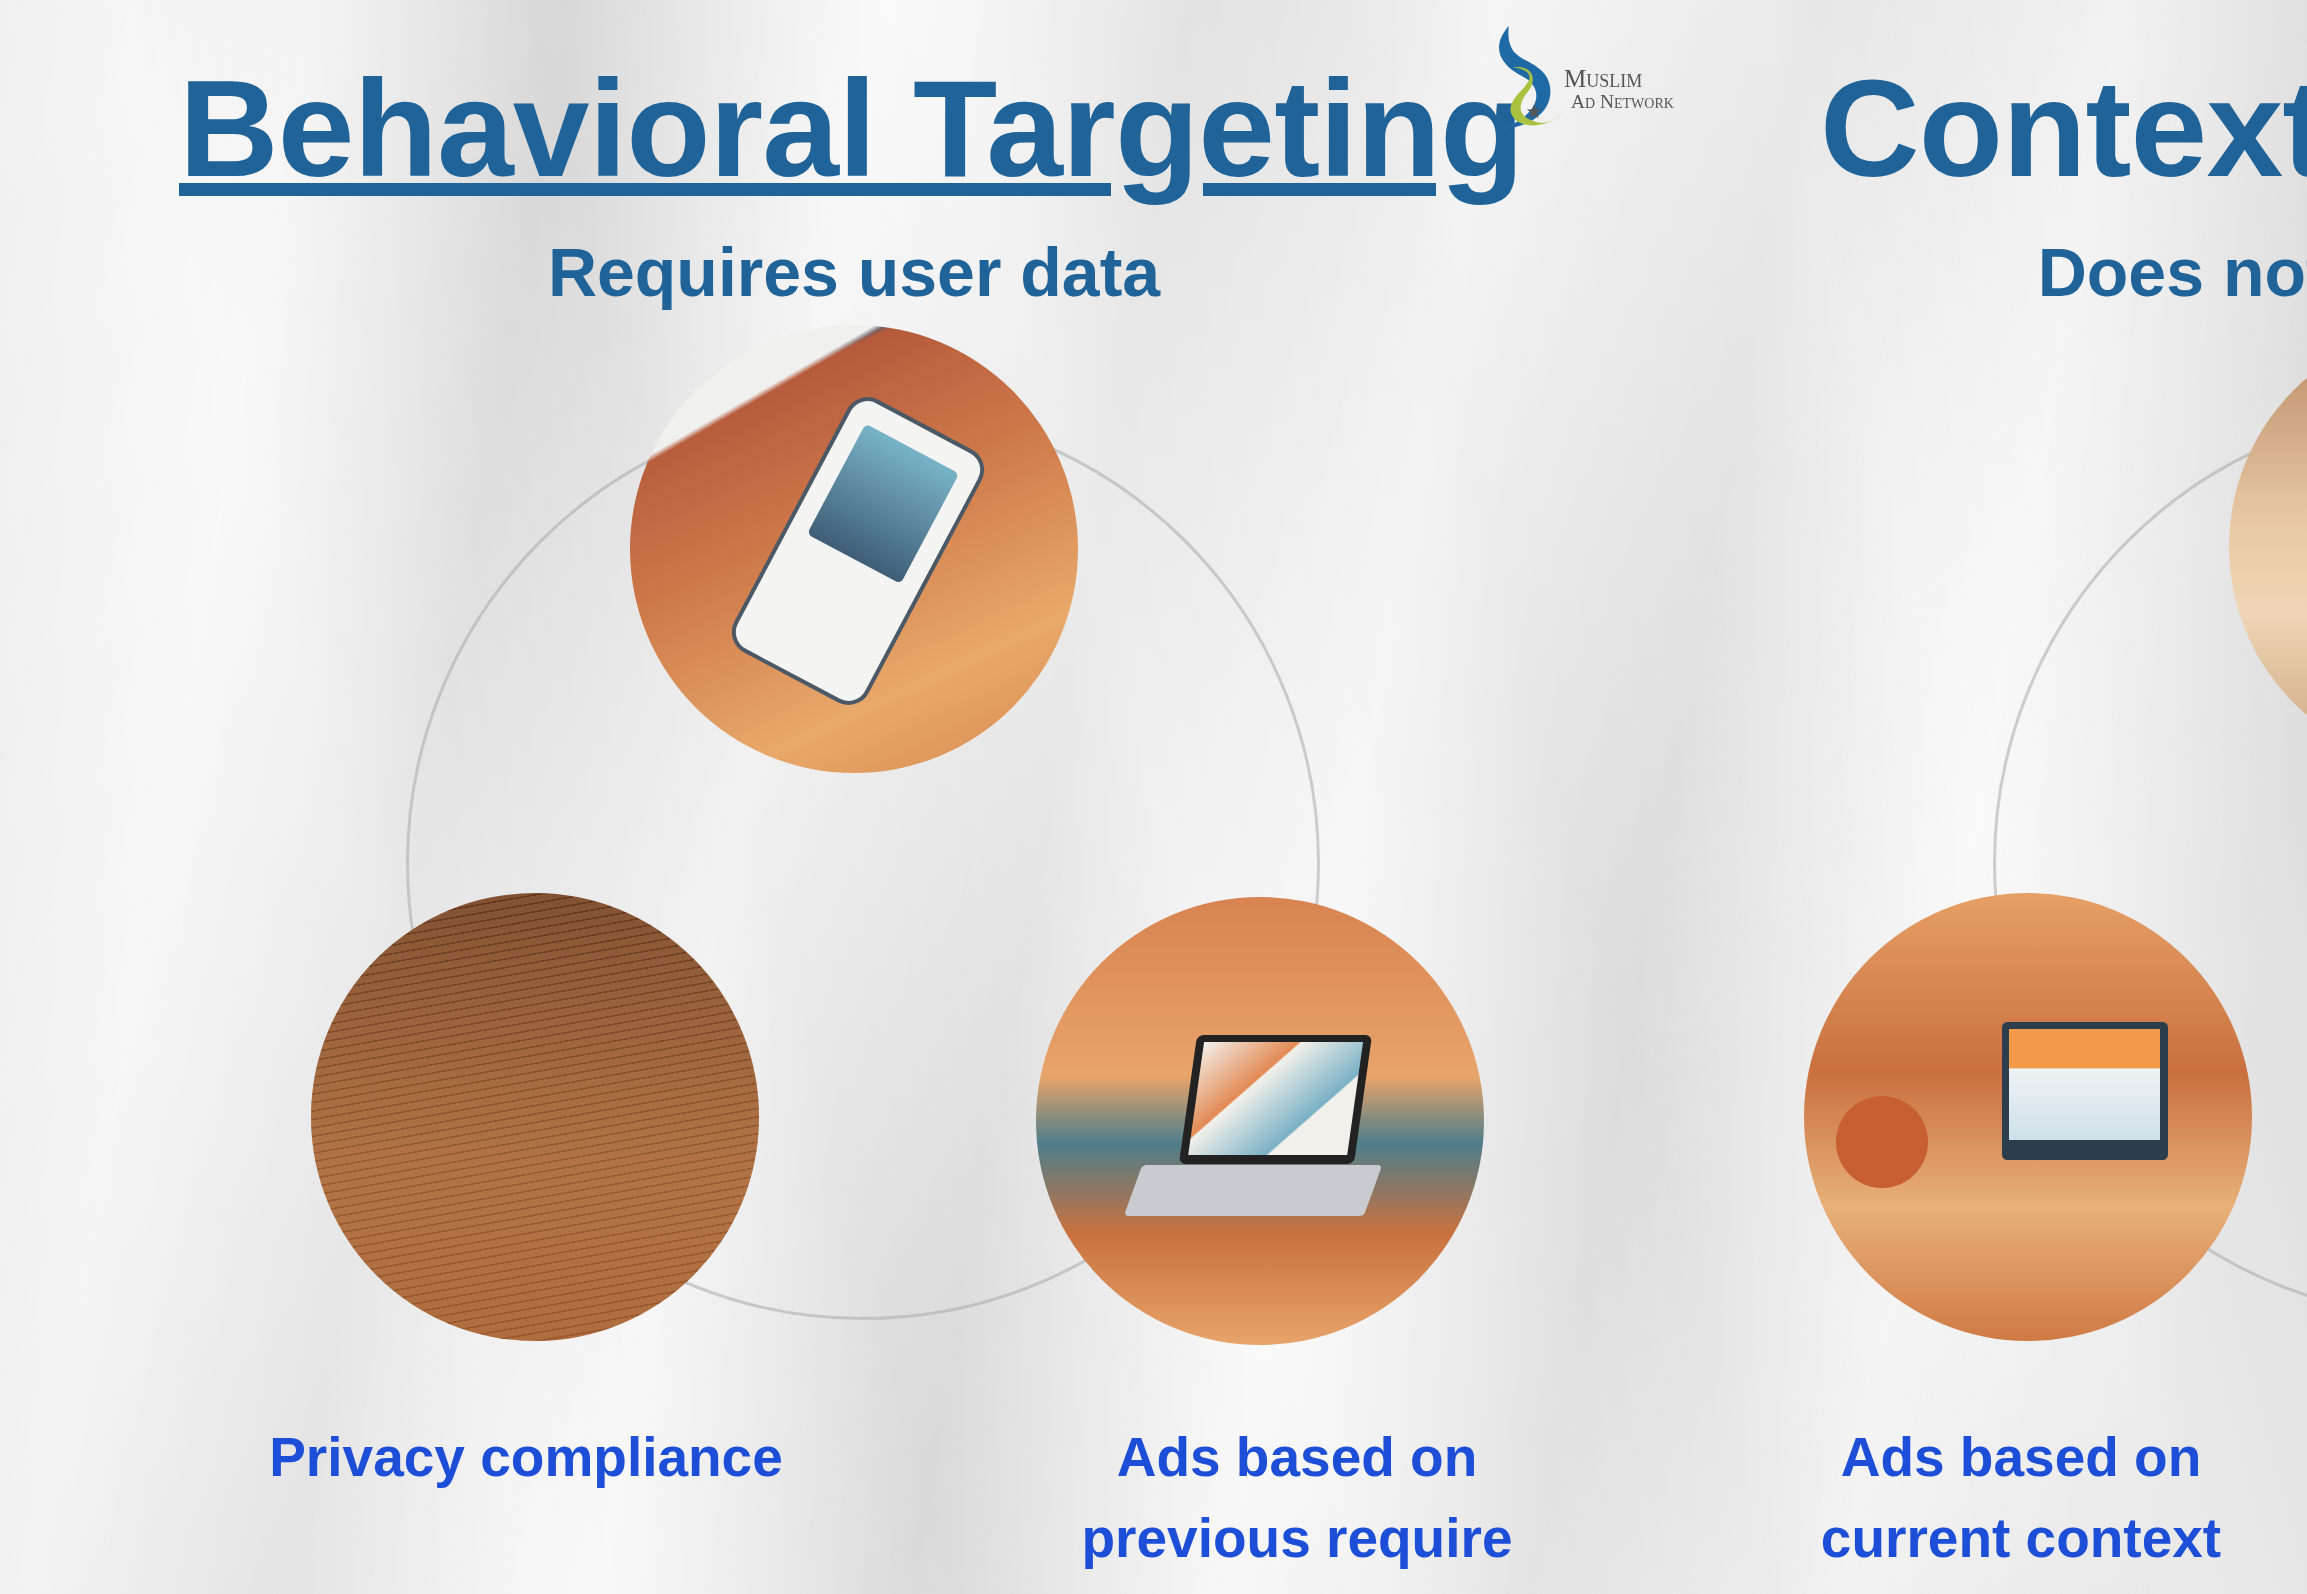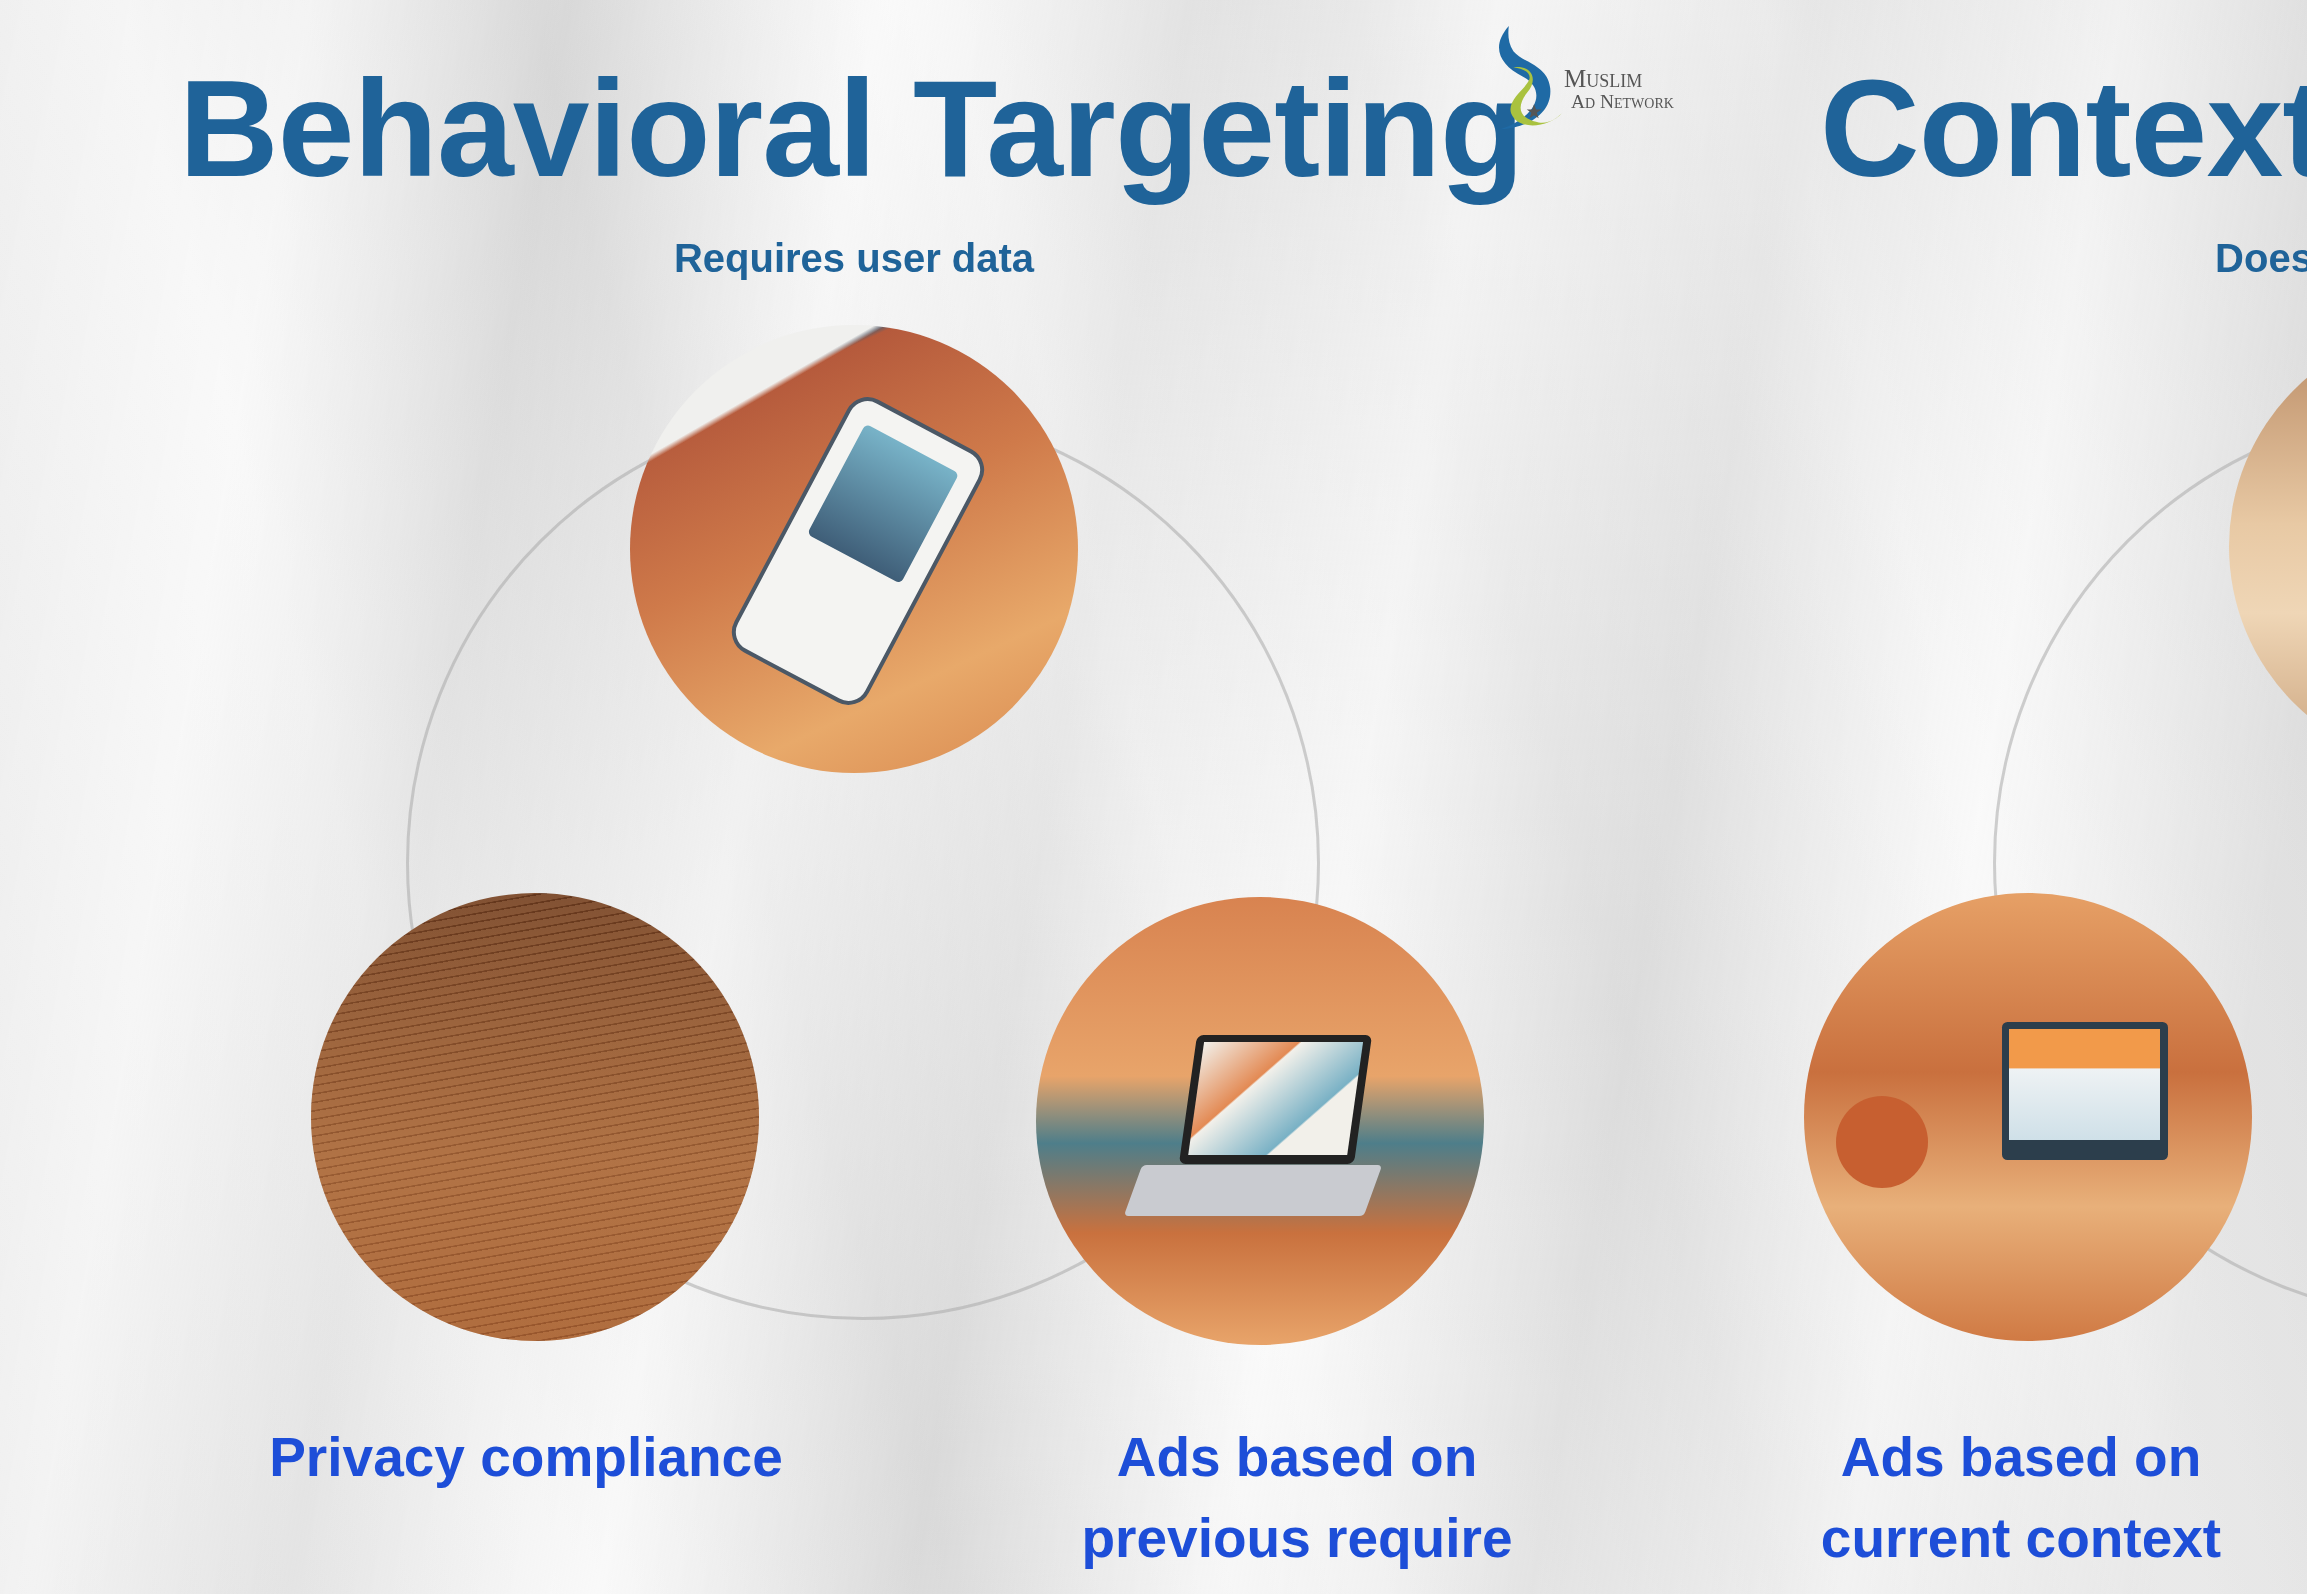--- a/index.html
+++ b/index.html
@@ -3,30 +3,30 @@
 <meta charset="utf-8">
 <style>
   html,body{margin:0;padding:0;}
   body{width:3189px;height:1595px;overflow:hidden;position:relative;
     font-family:"Liberation Sans", sans-serif;
     background:
       linear-gradient(100deg, rgba(255,255,255,0) 0%, rgba(255,255,255,.5) 12%, rgba(200,200,200,.25) 22%, rgba(255,255,255,.6) 34%, rgba(210,210,210,.3) 46%, rgba(255,255,255,.55) 58%, rgba(205,205,205,.3) 70%, rgba(255,255,255,.5) 82%, rgba(210,210,210,.3) 94%),
       linear-gradient(75deg, #e6e6e6 0%, #f3f3f3 20%, #dcdcdc 35%, #f5f5f5 50%, #e2e2e2 65%, #f4f4f4 80%, #dadada 100%);}
   .abs{position:absolute;}
   .title{color:#1f6399;font-weight:700;font-size:138px;line-height:1;white-space:nowrap;letter-spacing:-0.9px;}
-  .subtitle{color:#1f6399;font-weight:700;font-size:40px;line-height:1;white-space:nowrap;text-align:center;}
+  .subtitle{color:#1f6399;font-weight:700;font-size:68px;line-height:1;white-space:nowrap;text-align:center;}
   .label{color:#1d4ed8;font-weight:700;font-size:55px;line-height:81px;text-align:center;white-space:nowrap;}
   .ring{border:3.7px solid rgba(170,170,170,.55);border-radius:50%;box-sizing:border-box;}
   .pic{border-radius:50%;overflow:hidden;}
   .logo-text{font-family:"Liberation Serif", serif;color:#555;white-space:nowrap;}
 </style>
 </head>
 <body>
 
-<div class="abs title" style="left:179px;top:59px;">Behavioral Targeting</div>
+<div class="abs title" style="left:179px;top:59px;text-decoration:underline;">Behavioral Targeting</div>
 <div class="abs title" style="left:1820px;top:59px;">Contextual Targeting</div>
 
 <div class="abs" style="left:1495px;top:18.5px;width:212px;height:115px;">
   <svg class="abs" style="left:0;top:0;" width="69" height="115" viewBox="0 0 150 250">
     <path d="M30,15 C-10,60 10,100 60,125 C110,150 100,210 10,240 C80,235 125,200 120,150 C115,100 60,95 40,70 C28,52 28,32 30,15 Z" fill="#1f6aa5"></path>
     <path d="M40,105 C80,100 95,130 70,160 C50,185 45,215 95,225 C120,228 135,215 145,205 C120,235 50,245 35,205 C25,175 70,150 75,130 C78,115 60,108 40,105 Z" fill="#a9c23f"></path>
     <polygon points="85,185 89,197 101,197 91,204 95,216 85,209 75,216 79,204 69,197 81,197" fill="#555"></polygon>
   </svg>
   <div class="abs logo-text" style="left:69px;top:46px;font-size:25px;font-variant:small-caps;">Muslim</div>
   <div class="abs logo-text" style="left:76px;top:72px;font-size:19.4px;font-variant:small-caps;">Ad Network</div>

